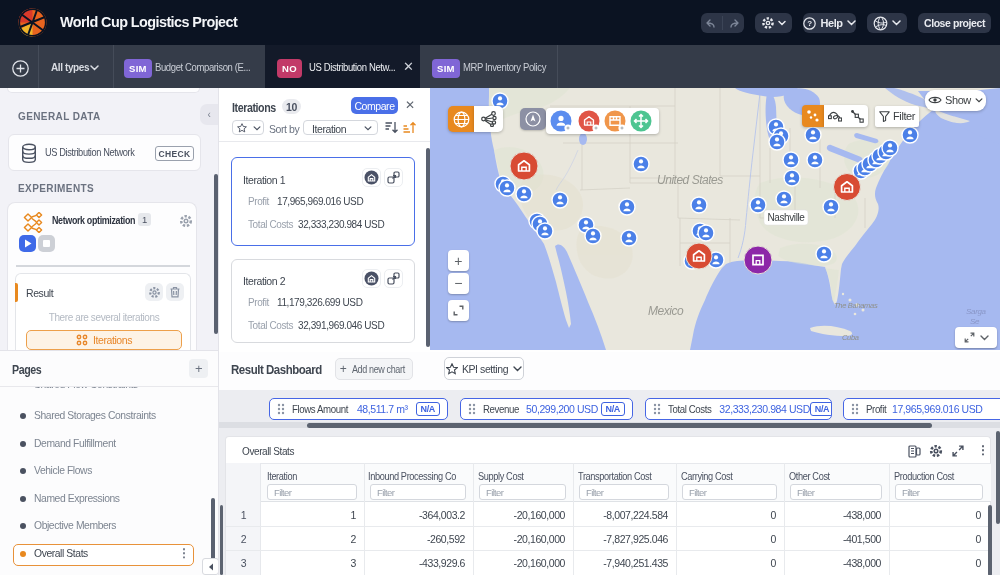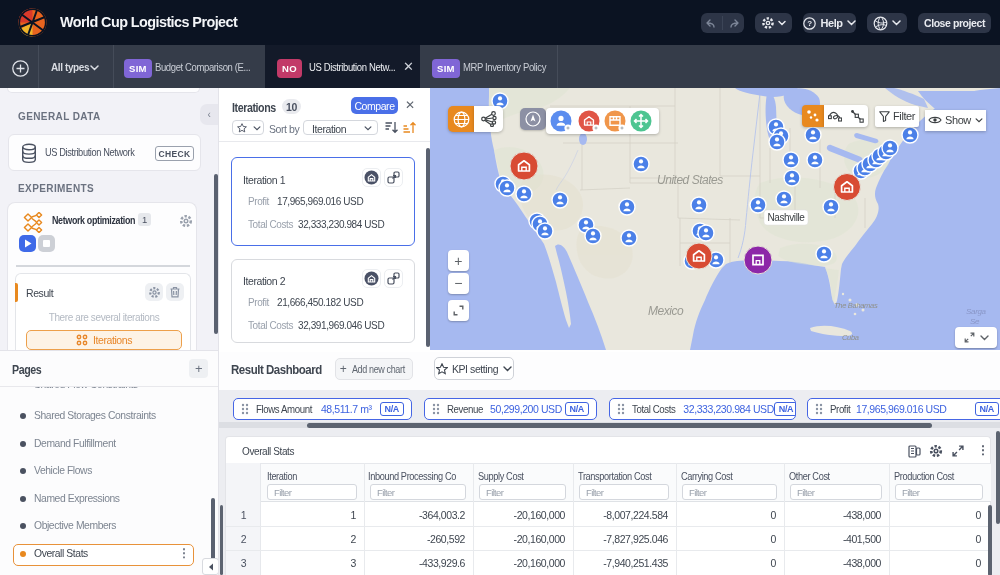--- a/index.html
+++ b/index.html
@@ -15,21 +15,21 @@
 
 #leftpanel{left:0;top:88px;width:218px;height:262px;background:#f2f2f7;}
 #pagespanel{left:0;top:350px;width:218px;height:225px;background:#fcfcfd;border-top:1px solid #e3e3e9;}
 #iterpanel{left:218px;top:88px;width:212px;height:264px;background:#fff;border-left:1px solid #e3e3e9;}
 #mapwrap{left:430px;top:88px;width:570px;height:262px;background:#a6b9f0;overflow:hidden;}
 #dash{left:218px;top:352px;width:782px;height:223px;background:#ecedf1;border-left:1px solid #e3e3e9;}
 .card{position:absolute;background:#fdfdfe;border:1px solid #e5e5eb;border-radius:6px;}
 .sechead{position:absolute;font-size:10px;font-weight:bold;color:#6b7280;letter-spacing:.4px;}
 .ptitle{position:absolute;font-size:13px;font-weight:bold;color:#3f4650;transform:scaleX(.82);transform-origin:0 50%;}
 .scrollv{position:absolute;background:#5a6170;border-radius:2px;width:4px;}
-.kchip{height:22px;background:#fff;border:1.5px solid #4666e5;border-radius:5px;display:flex;align-items:center;padding:0 7px;overflow:hidden;}
+.kchip{height:22px;background:#fff;border:1.5px solid #4666e5;border-radius:5px;display:flex;align-items:center;padding:0 7px;overflow:hidden;margin-left:36px;}
 .kdots{flex:0 0 auto;margin-right:7px;}
 .klab{font-size:10.5px;color:#3f4650;white-space:nowrap;transform:scaleX(.92);transform-origin:0 50%;}
 .kval{font-size:10.5px;color:#3e63e0;margin-left:4px;white-space:nowrap;}
 .kna{margin-left:auto;border:1.3px solid #3e63e0;border-radius:3px;color:#3e63e0;font-size:9px;font-weight:bold;padding:1px 4px;flex:0 0 auto;}
 .thead{position:absolute;top:34px;font-size:10px;color:#4a5160;white-space:nowrap;transform:scaleX(.92);transform-origin:0 0;}
 .tfil{position:absolute;top:47px;height:16px;background:#fff;border:1px solid #d4d7dd;border-radius:3px;}
 .tfil:after{content:"Filter";font-size:9.5px;color:#9aa1ac;position:absolute;left:6px;top:2px;}
 .vline{position:absolute;top:26px;width:1px;height:113px;background:#e8eaed;}
 .rn{position:absolute;left:0;width:35px;text-align:center;font-size:10.5px;color:#4a5160;}
 .tv{position:absolute;text-align:right;font-size:10.5px;color:#3f4650;}
@@ -273,21 +273,21 @@
     <div class="abs" style="left:152px;top:9px;width:19px;height:19px;border:1px solid #eceef1;border-radius:5px;display:flex;align-items:center;justify-content:center">
           <svg width="13" height="13" viewBox="0 0 13 13">
             <g fill="none" stroke="#4a5160" stroke-width="1.2">
               <rect x="1" y="6" width="6" height="6" rx="1.4"></rect>
               <rect x="7" y="1" width="5" height="5" rx="1.2"></rect>
               <path d="M5.5 7.5 L8.5 4.5 M8.5 7 L8.5 4.5 L6 4.5"></path>
             </g>
           </svg>
         </div>
     <div class="abs" style="left:16px;top:37px;font-size:10px;color:#9aa1ac">Profit</div>
-    <div class="abs" style="left:45px;top:37px;font-size:10px;color:#3f4650">21,666,450.182 USD</div>
+    <div class="abs" style="left:45px;top:37px;font-size:10px;color:#3f4650">11,179,326.699 USD</div>
     <div class="abs" style="left:16px;top:60px;font-size:10px;color:#9aa1ac">Total Costs</div>
     <div class="abs" style="left:66px;top:60px;font-size:10px;color:#3f4650">32,391,969.046 USD</div>
   </div>
   <div class="scrollv" style="left:207px;top:60px;height:199px"></div>
 </div>
 
 <div class="abs" id="mapwrap">
 <svg class="abs" style="left:0;top:0" width="570" height="262" viewBox="0 0 570 262">
   <defs>
     <g id="bm">
@@ -493,21 +493,21 @@
           <rect x="10" y="10" width="3.2" height="3.2" fill="#fff" stroke="#3c4043" stroke-width="1.1"></rect>
           <circle cx="2.5" cy="2.5" r="1.4" fill="#3c4043"></circle>
         </svg>
 </div>
 <div class="abs" style="left:445px;top:18px;width:44px;height:20.5px;background:#fff;border-radius:2px;box-shadow:0 1px 3px rgba(0,0,0,.25);display:flex;align-items:center;justify-content:center">
   <svg width="11" height="11" viewBox="0 0 11 11" style="margin-right:3px">
           <path d="M0.8 0.8 L10.2 0.8 L6.6 5.5 L6.6 9.5 L4.4 10.4 L4.4 5.5 Z" fill="none" stroke="#3c4043" stroke-width="1.1" stroke-linejoin="round"></path>
         </svg>
   <span style="font-size:11px;color:#3c4043">Filter</span>
 </div>
-<div class="abs" style="left:495px;top:22px;width:61px;height:20.5px;background:#fff;border-radius:0;box-shadow:0 1px 3px rgba(0,0,0,.25);display:flex;align-items:center;justify-content:center">
+<div class="abs" style="left:495px;top:2px;width:61px;height:20.5px;background:#fff;border-radius:9px;box-shadow:0 1px 3px rgba(0,0,0,.25);display:flex;align-items:center;justify-content:center">
   <svg width="14" height="10" viewBox="0 0 14 10" style="margin-right:3px">
           <path d="M1 5 C3 1.5 11 1.5 13 5 C11 8.5 3 8.5 1 5 Z" fill="none" stroke="#3c4043" stroke-width="1.1"></path>
           <circle cx="7" cy="5" r="1.7" fill="#3c4043"></circle>
         </svg>
   <span style="font-size:11px;color:#3c4043">Show</span>
   <svg width="8" height="5" viewBox="0 0 9 6" style="margin-left:4px">
           <path d="M1 1 L4.5 4.5 L8 1" stroke="#3c4043" stroke-width="1.4" fill="none" stroke-linecap="round"></path>
         </svg>
 </div>
 
@@ -529,21 +529,21 @@
 </div>
 </div>
 
 <div class="abs" id="dash">
   <div class="abs" style="left:0;top:0;width:782px;height:38px;background:#fdfdfe"></div>
   <div class="ptitle" style="left:12px;top:10px;font-size:13.5px;transform:scaleX(.85)">Result Dashboard</div>
   <div class="abs" style="left:116px;top:6px;width:78px;height:22px;background:#f4f5f7;border:1px solid #e2e3e7;border-radius:5px;display:flex;align-items:center;justify-content:center;color:#5f6670;font-size:10px">
         <span style="font-size:12px;margin-right:3px;margin-top:-1px">+</span>
         <span style="transform:scaleX(.9)">Add new chart</span>
       </div>
-  <div class="abs" style="left:215px;top:5px;width:80px;height:23px;background:#fff;border:1px solid #cfd2d8;border-radius:5px;display:flex;align-items:center;justify-content:center">
+  <div class="abs" style="left:225px;top:5px;width:80px;height:23px;background:#fff;border:1px solid #cfd2d8;border-radius:5px;display:flex;align-items:center;justify-content:center">
     <svg width="12" height="12" viewBox="0 0 12 12" style="margin-right:4px">
           <path d="M6 0.8 L7.6 4.2 L11.3 4.6 L8.5 7 L9.3 10.7 L6 8.8 L2.7 10.7 L3.5 7 L0.7 4.6 L4.4 4.2 Z" fill="none" stroke="#3f4650" stroke-width="1.1"></path>
         </svg>
     <span style="font-size:10.5px;color:#3f4650">KPI setting</span>
     <svg width="9" height="6" viewBox="0 0 9 6" style="margin-left:5px">
           <path d="M1 1 L4.5 4.5 L8 1" stroke="#3f4650" stroke-width="1.4" fill="none" stroke-linecap="round"></path>
         </svg>
   </div>
 
   <div class="abs kchip" style="left:14px;top:46px;width:179px">

